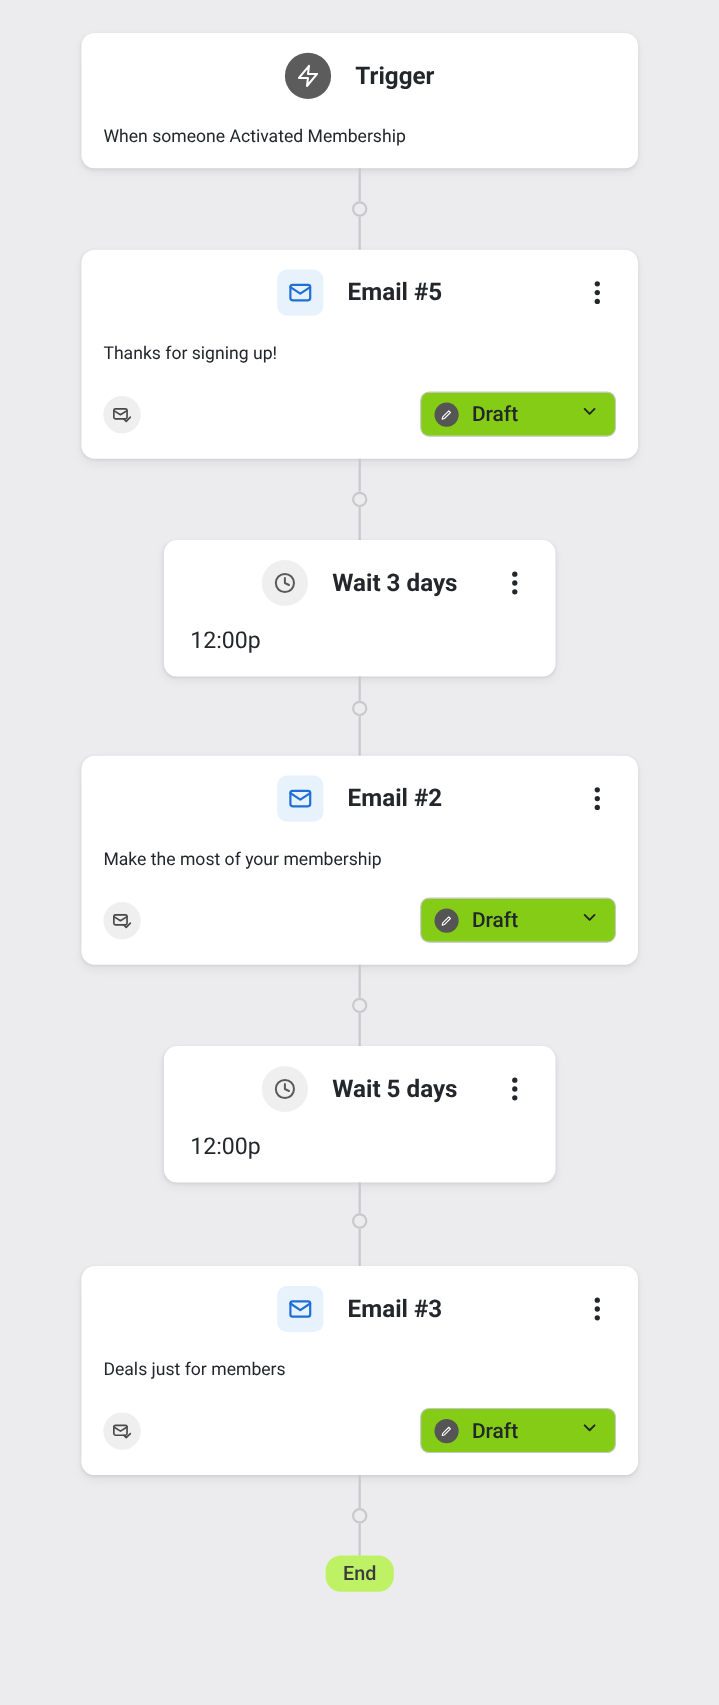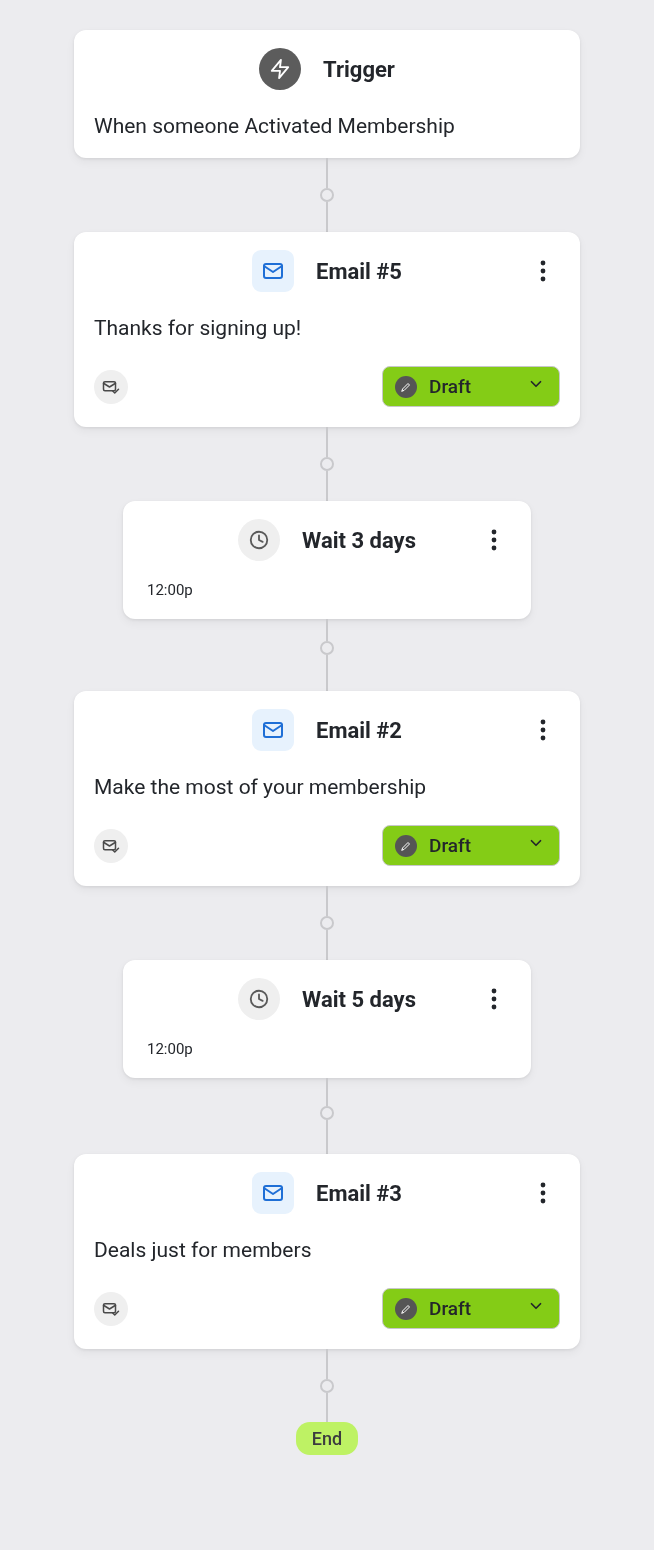--- a/index.html
+++ b/index.html
@@ -12,25 +12,25 @@
     overflow:hidden;
   }
   .flow{display:flex;flex-direction:column;align-items:center;padding-top:30px;}
   .card{
     background:#fff;
     border-radius:12px;
     box-shadow:0 1px 3px rgba(0,0,0,.08),0 4px 10px rgba(0,0,0,.05);
     padding:18px 20px 20px 20px;
   }
   .card-wide{width:506px;}
-  .card-narrow{width:408px;}
+  .card-narrow{width:356px;}
   .card-head{display:flex;align-items:center;gap:22px;position:relative;justify-content:center;}
   .title{font-size:22px;font-weight:700;color:#23262b;}
-  .desc{font-size:21px;color:#23262b;margin-top:24px;}
-  .desc-narrow{font-size:15px;color:#23262b;margin-top:20px;margin-left:4px;}
+  .desc{font-size:16px;color:#23262b;margin-top:24px;}
+  .desc-narrow{font-size:21px;color:#23262b;margin-top:20px;margin-left:4px;}
   
   .ic-circle{
     width:42px;height:42px;border-radius:50%;
     display:flex;align-items:center;justify-content:center;flex-shrink:0;
   }
   .ic-trigger{background:#5c5c5c;}
   .ic-trigger svg{width:22px;height:22px;stroke:#fff;fill:none;stroke-width:2;stroke-linecap:round;stroke-linejoin:round;}
   .ic-email{background:#e7f2fd;border-radius:9px;width:42px;height:42px;display:flex;align-items:center;justify-content:center;flex-shrink:0;}
   .ic-email svg{width:24px;height:24px;stroke:#1f6fd6;fill:none;stroke-width:2;stroke-linecap:round;stroke-linejoin:round;}
   .ic-clock{background:#efefef;}

